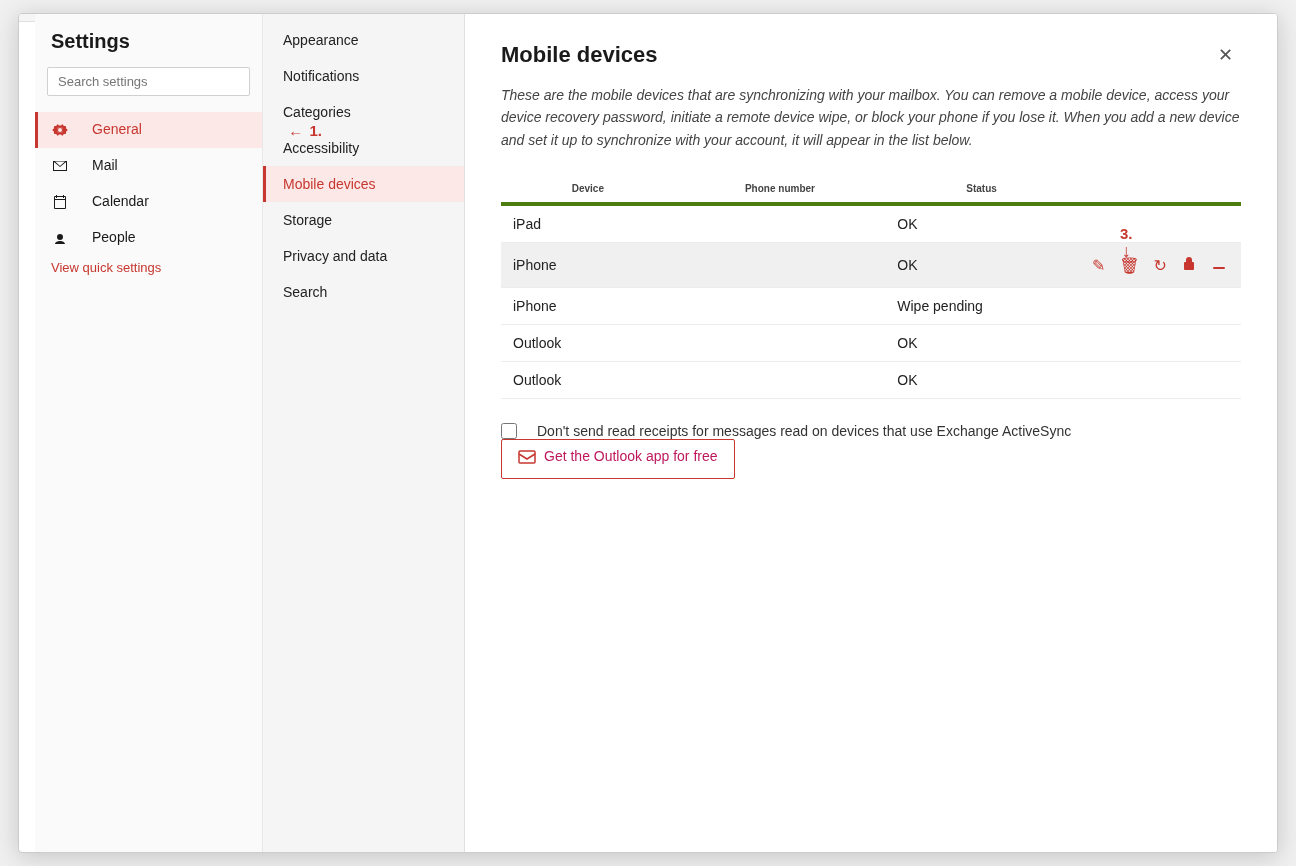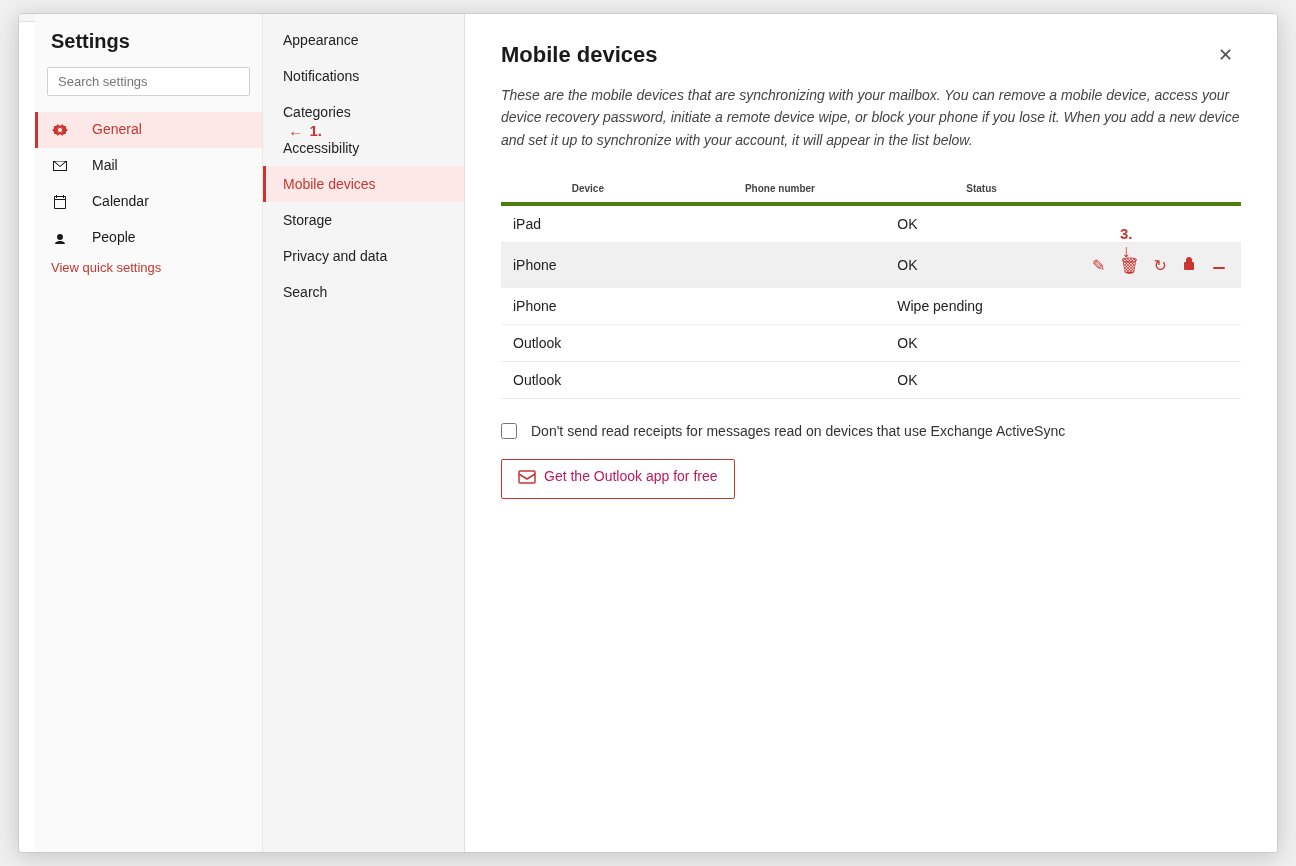--- a/index.html
+++ b/index.html
@@ -199,22 +199,21 @@
     .action-icon {
       color: #c7372f;
       cursor: pointer;
       font-size: 16px;
       padding: 2px;
     }
 
     
     .checkbox-row {
       display: flex;
-      gap: 14px;
-      margin-bottom: 20px;
+      gap: 20px;
       font-size: 14px;
       color: #333;
     }
     .checkbox-row input[type="checkbox"] {
       width: 16px;
       height: 16px;
       cursor: pointer;
     }
 
     

